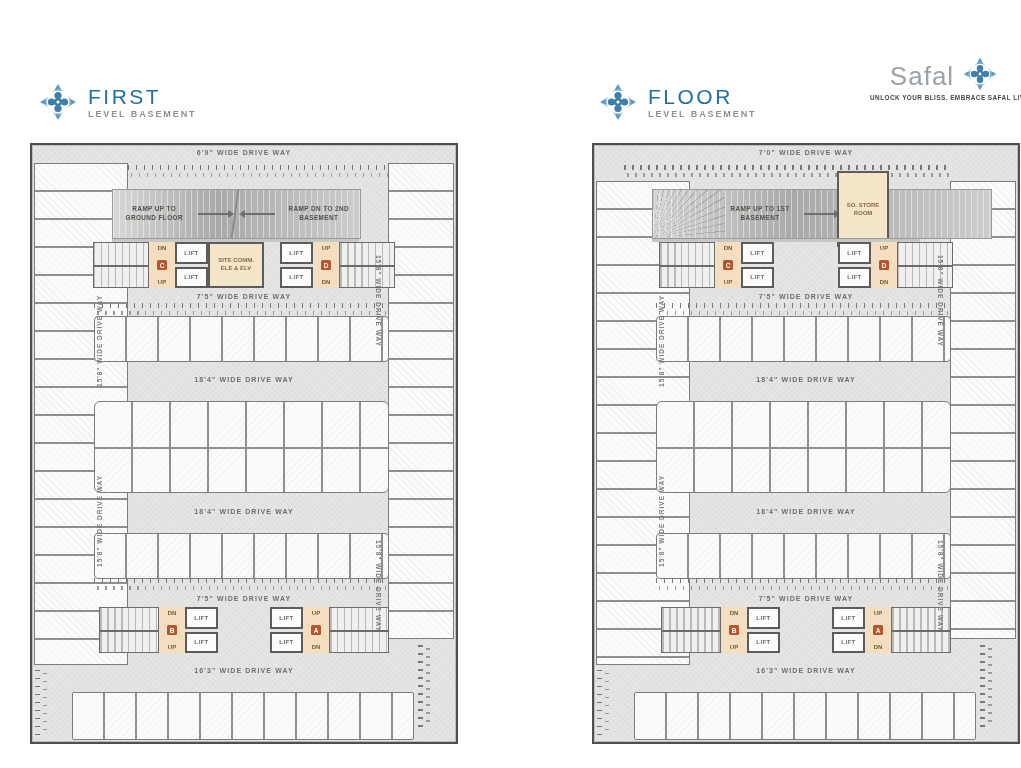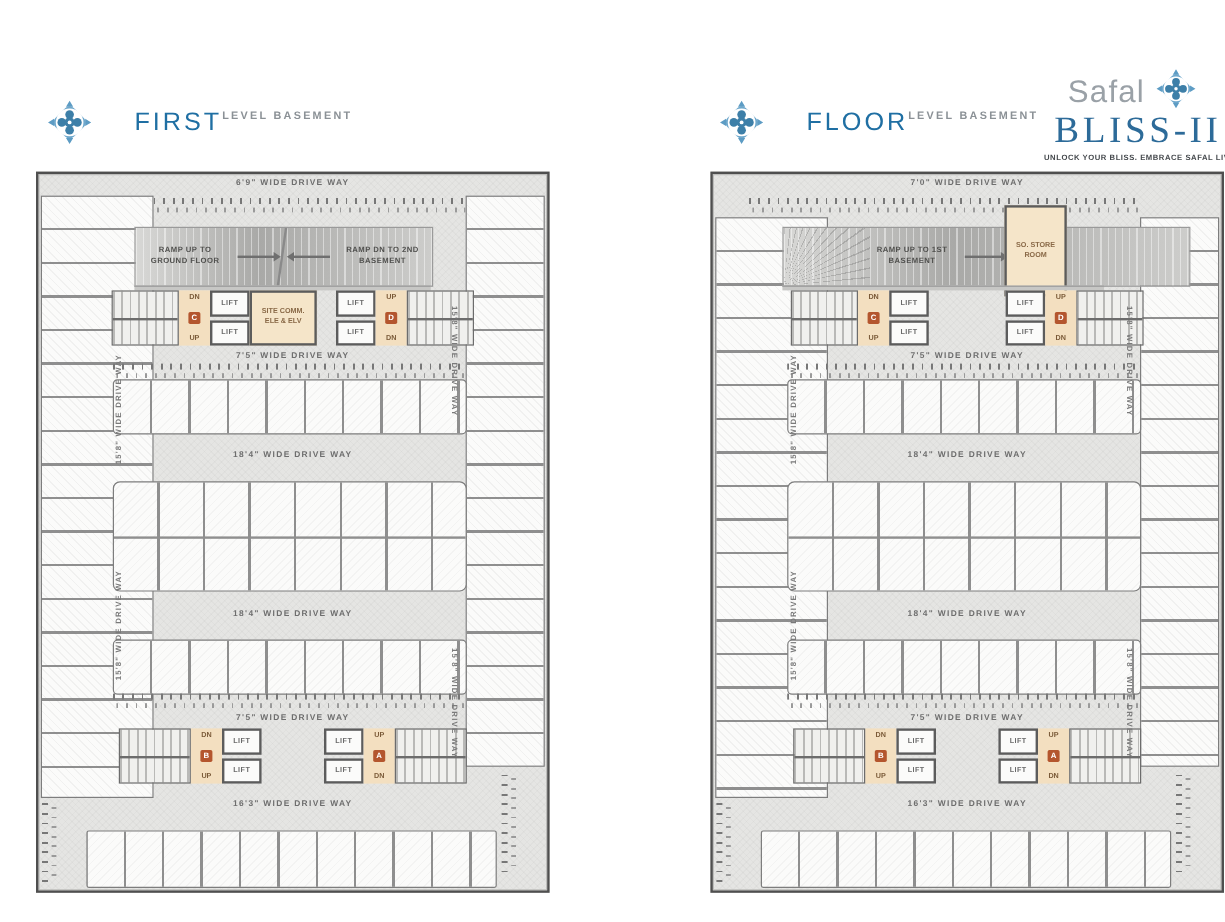--- a/index.html
+++ b/index.html
@@ -1,20 +1,20 @@
 <!DOCTYPE html>
 <html><head>
 <meta charset="utf-8">
 <style>
   html,body{margin:0;padding:0;background:#fff;font-family:"Liberation Sans",sans-serif;}
   .page{position:relative;width:1021px;height:768px;background:#ffffff;overflow:hidden;}
 
   
   .plan-header{position:absolute;display:flex;align-items:center;gap:10px;}
-  .h-text{display:flex;flex-direction:row;line-height:1.1;margin-left:24px;}
+  .h-text{display:flex;flex-direction:column;line-height:1.1;}
   .h-title{font-size:21px;color:#1f6fa3;letter-spacing:2.5px;font-weight:500;}
   .h-sub{font-size:9px;color:#8b9196;letter-spacing:1.9px;font-weight:700;margin-top:2px;}
   .brand{position:absolute;left:870px;top:56px;width:148px;text-align:right;}
   .brand-top{display:flex;align-items:flex-end;justify-content:center;gap:8px;}
   .brand-name{font-size:26px;color:#9aa1a7;font-weight:500;letter-spacing:1px;}
   .brand-project{font-family:"Liberation Serif",serif;font-size:31px;color:#2d6b99;letter-spacing:3px;margin-top:-2px;}
   .brand-tagline{font-size:6.4px;color:#45494d;font-weight:700;letter-spacing:.45px;margin-top:2px;white-space:nowrap;}
 
   
   .plan{position:absolute;top:143px;width:424px;height:597px;border:2px solid #4f4f4f;
@@ -142,21 +142,20 @@
       <path d="M20 2l3 5h-6zM38 20l-5 3v-6zM20 38l-3-5h6zM2 20l5-3v6z" fill="#5d9cc4"></path>
       <circle cx="20" cy="20" r="11.5" fill="#ffffff"></circle>
       <circle cx="20" cy="13.5" r="3.6" fill="#3d7fa8"></circle>
           <circle cx="26.5" cy="20" r="3.6" fill="#3d7fa8"></circle>
       <circle cx="20" cy="26.5" r="3.6" fill="#3d7fa8"></circle>
           <circle cx="13.5" cy="20" r="3.6" fill="#3d7fa8"></circle>
       <circle cx="20" cy="20" r="4.2" fill="#3d7fa8"></circle>
           <circle cx="20" cy="20" r="1.6" fill="#ffffff"></circle>
     </svg>
   </div>
-  <div class="brand-project">BLISS-II</div>
   <div class="brand-tagline">UNLOCK YOUR BLISS. EMBRACE SAFAL LIVING!</div>
 </div>
 
 <div class="plan" style="left:30px;">
   <div class="dw-label" style="top:4px;">6'9" WIDE DRIVE WAY</div>
 
   <div class="bike-h" style="left:64px;top:20px;width:292px;height:13px;"></div>
   <div class="stall-col" style="left:2px;top:18px;width:92px;height:500px;"></div>
   <div class="bike-v" style="left:3px;top:524px;width:16px;height:66px;"></div>
   <div class="stall-col" style="left:356px;top:18px;width:64px;height:474px;"></div>

